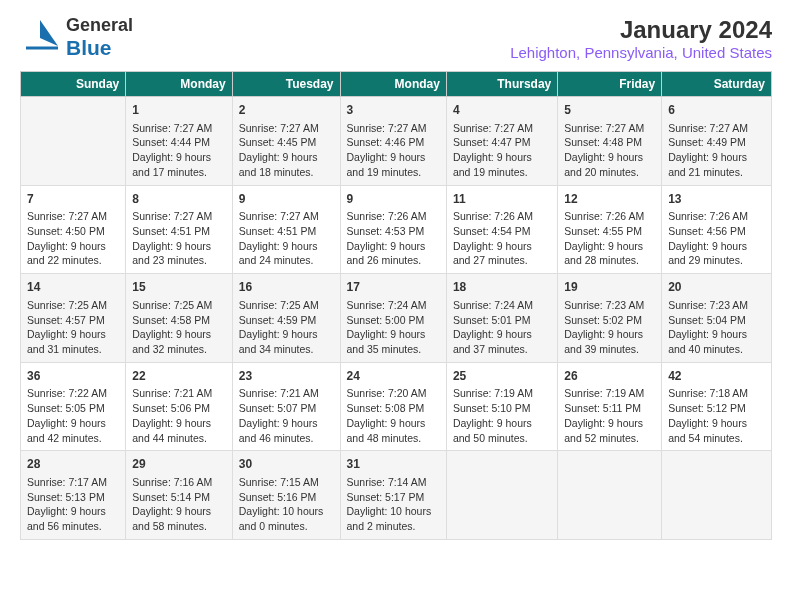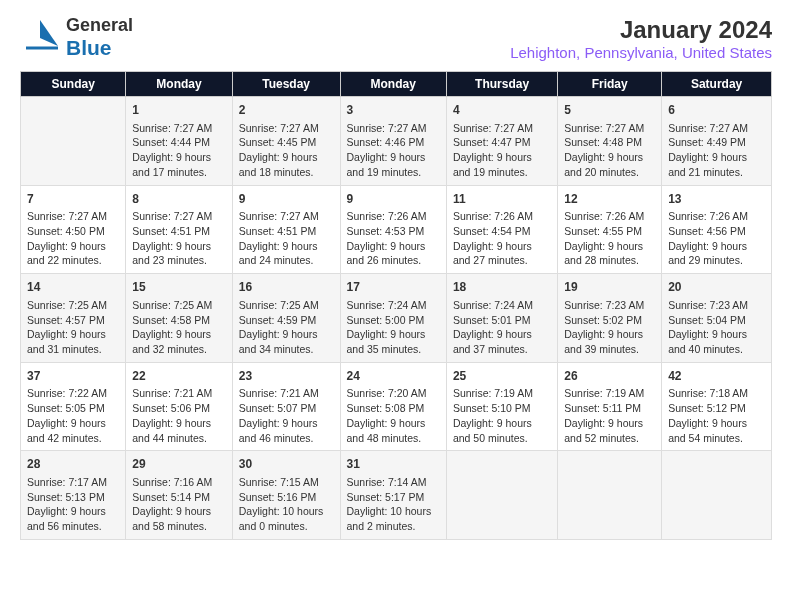--- a/index.html
+++ b/index.html
@@ -32,24 +32,24 @@
       font-size: 15px;
       color: #8b5cf6;
       font-weight: normal;
     }
     table {
       width: 100%;
       border-collapse: collapse;
       font-size: 11px;
     }
     thead tr th {
-      background: #0f172a;
+      background: #0f766e;
       color: #fff;
       padding: 5px 6px;
-      text-align: center;
+      text-align: right;
       font-size: 12px;
       font-weight: bold;
       border: 1px solid #ccc;
     }
     tbody tr td {
       vertical-align: top;
       padding: 5px 6px;
       border: 1px solid #ddd;
       color: #333;
       line-height: 1.4;
@@ -252,21 +252,21 @@
           </td>
           <td>
             <div class="day-number">20</div>
             <div class="cell-content" style="white-space: pre-line;">Sunrise: 7:23 AM
 Sunset: 5:04 PM
 Daylight: 9 hours and 40 minutes.</div>
           </td>
         </tr>
         <tr>
           <td>
-            <div class="day-number">37</div>
+            <div class="day-number">36</div>
             <div class="cell-content" style="white-space: pre-line;">Sunrise: 7:22 AM
 Sunset: 5:05 PM
 Daylight: 9 hours and 42 minutes.</div>
           </td>
           <td>
             <div class="day-number">22</div>
             <div class="cell-content" style="white-space: pre-line;">Sunrise: 7:21 AM
 Sunset: 5:06 PM
 Daylight: 9 hours and 44 minutes.</div>
           </td>

